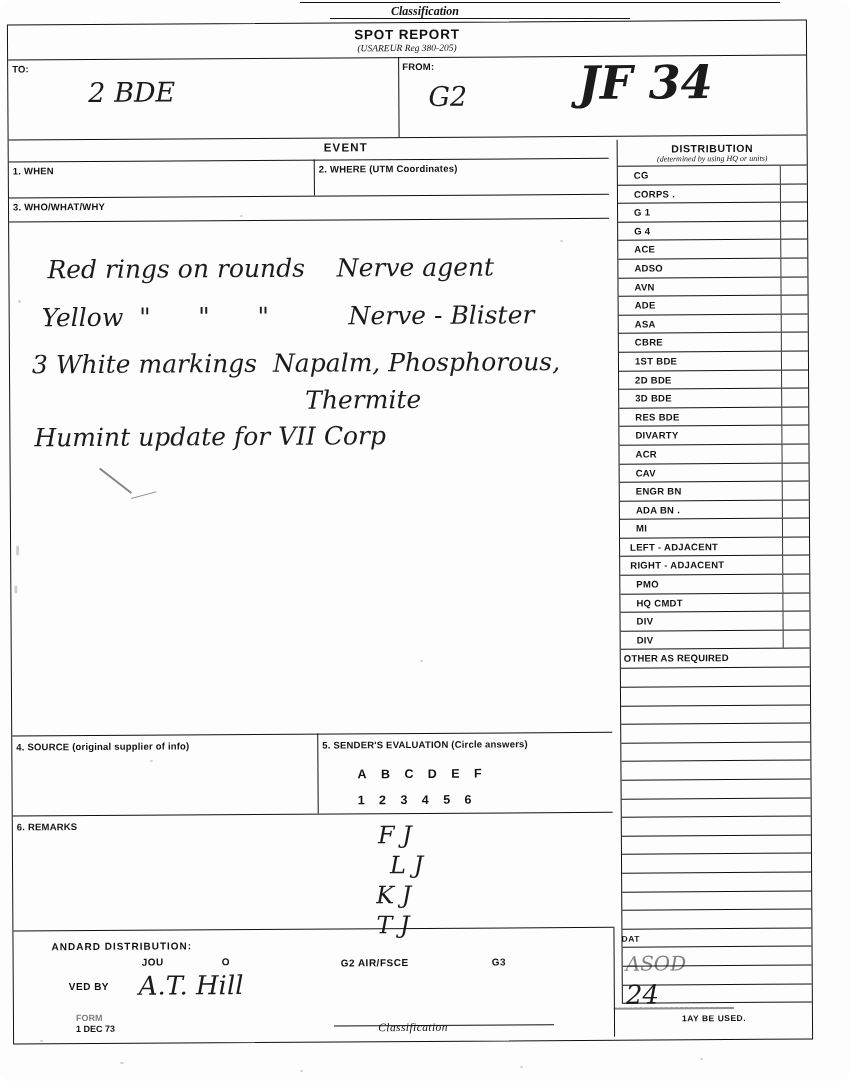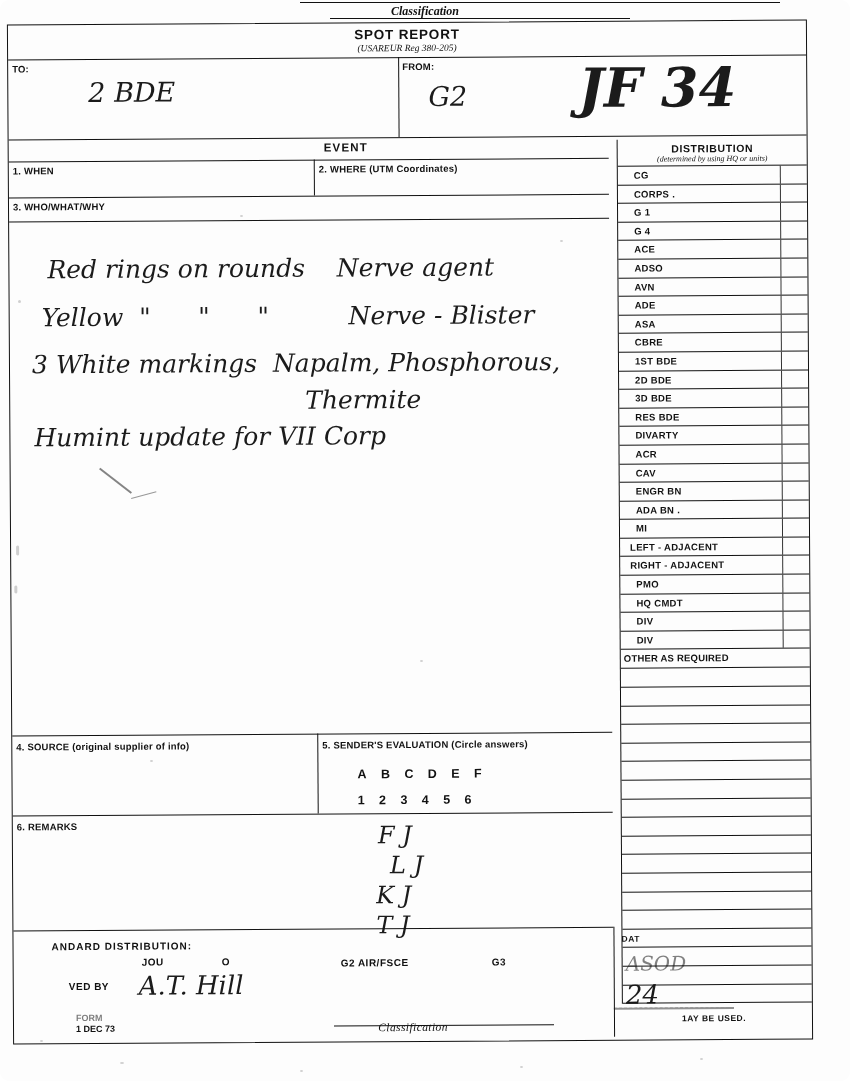--- a/index.html
+++ b/index.html
@@ -224,21 +224,21 @@
     </div>
 
     <div class="hline" style="top:34px;"></div>
 
     <div class="fieldlabel" style="left:4px;top:38px;">TO:</div>
     <div class="vline" style="left:390px;top:34px;height:80px;"></div>
     <div class="fieldlabel" style="left:394px;top:38px;">FROM:</div>
 
     <div class="hand" style="left:80px;top:52px;font-size:27px;">2 BDE</div>
     <div class="hand" style="left:420px;top:58px;font-size:27px;">G2</div>
-    <div class="hand" style="left:570px;top:34px;font-size:54px;font-weight:bold;">JF 34</div>
+    <div class="hand" style="left:570px;top:34px;font-size:46px;font-weight:bold;">JF 34</div>
 
     <div class="hline" style="top:114px;"></div>
 
     <div class="fieldlabel" style="left:280px;top:118px;font-size:11.5px;letter-spacing:1.2px;padding-left:35px;">EVENT</div>
     <div class="hline" style="top:136px;width:600px;"></div>
 
     <div class="fieldlabel" style="left:4px;top:140px;">1. WHEN</div>
     <div class="vline" style="left:305px;top:136px;height:36px;"></div>
     <div class="fieldlabel" style="left:310px;top:140px;">2. WHERE (UTM Coordinates)</div>
 

